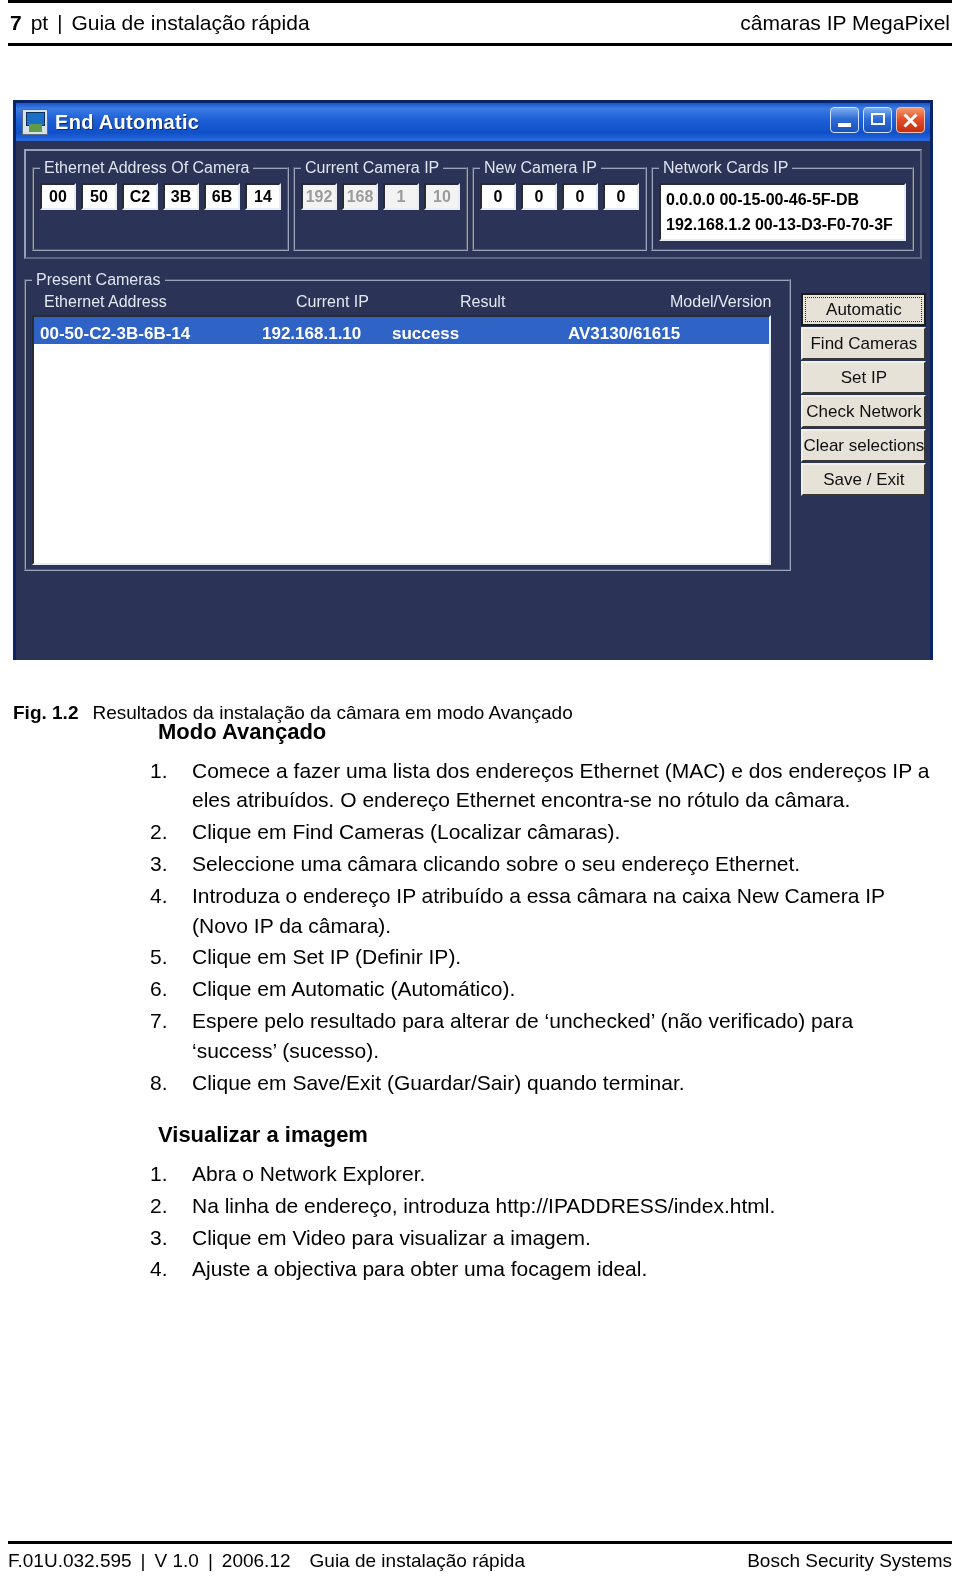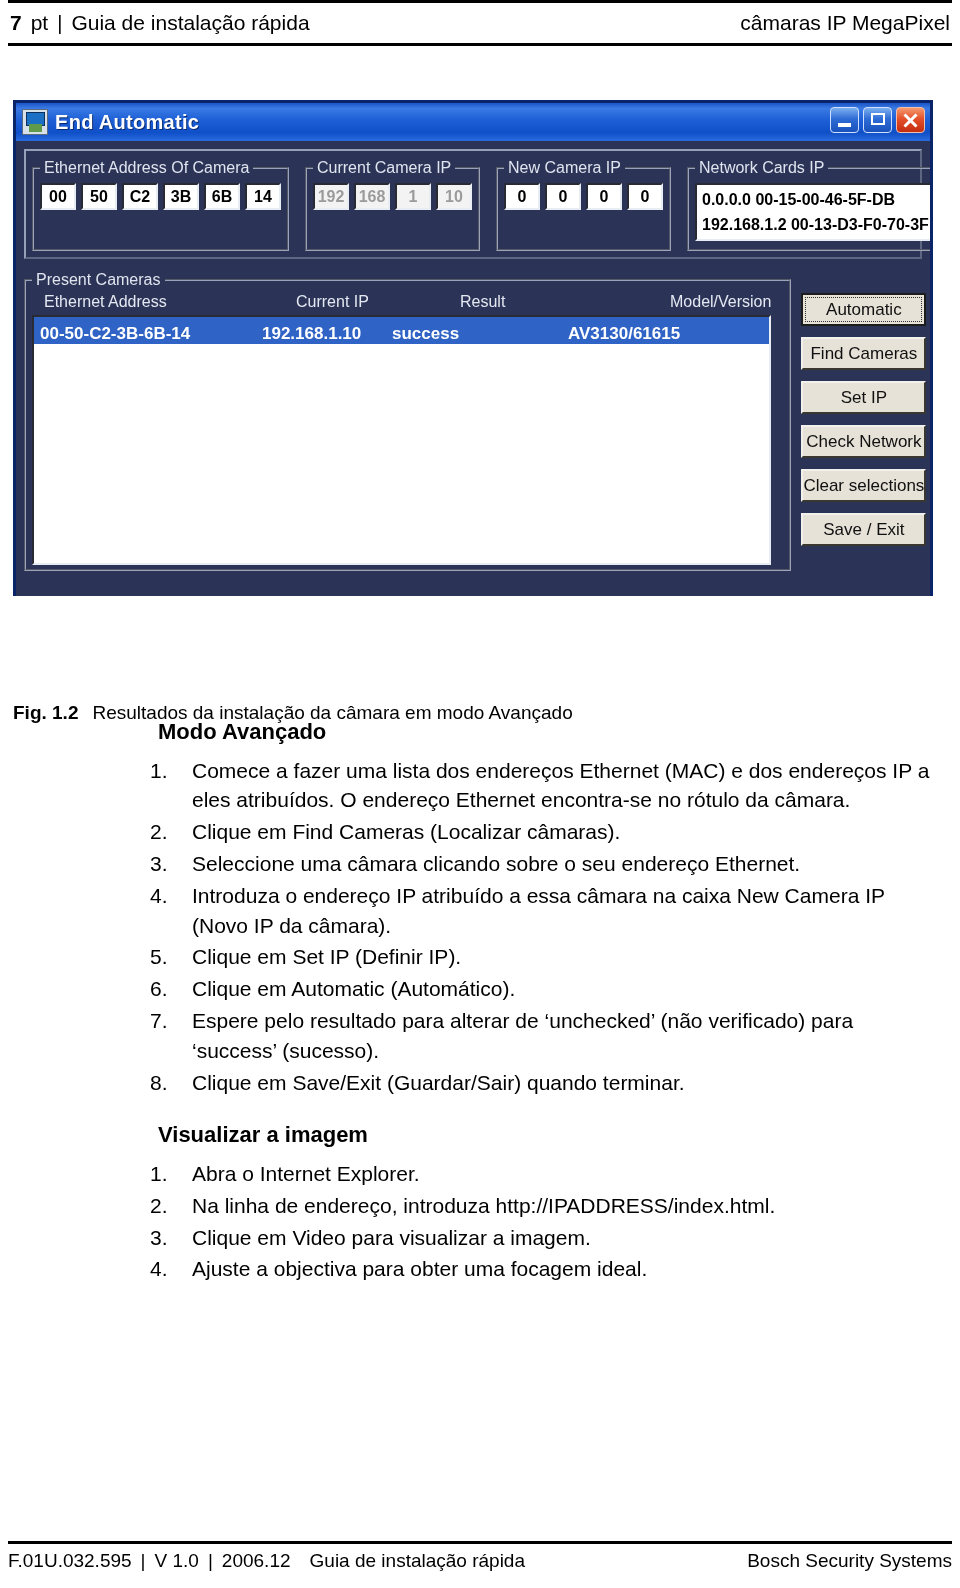--- a/index.html
+++ b/index.html
@@ -53,21 +53,21 @@
   .hdr-right {
     font-size: 21px;
   }
 
   
   .app-shot {
     position: absolute;
     left: 13px;
     top: 100px;
     width: 920px;
-    height: 496px;
+    height: 560px;
     background: #2b3456;
     border-left: 3px solid #0a246a;
     border-right: 3px solid #0a246a;
     border-top: 3px solid #0a246a;
     box-sizing: border-box;
     overflow: hidden;
   }
 
   
   .titlebar {
@@ -190,21 +190,21 @@
 
   
   .top-panel {
     border: 2px solid #5d6782;
     border-top-color: #97a0b6;
     border-left-color: #97a0b6;
     background: #2b3456;
     padding: 8px 6px 8px 6px;
     box-sizing: border-box;
     display: flex;
-    gap: 16px;
+    gap: 4px;
     align-items: flex-start;
     height: 110px;
   }
 
   fieldset.grp {
     border: 2px groove #aab2c6;
     border-color: #9aa3ba;
     margin: 0;
     padding: 4px 6px 6px 6px;
     box-sizing: border-box;
@@ -325,21 +325,21 @@
   }
   .cam-row .c-eth { width: 228px; padding-left: 6px; box-sizing: border-box; }
   .cam-row .c-ip  { width: 130px; }
   .cam-row .c-res { width: 176px; }
   .cam-row .c-mod { flex: 1 1 auto; }
 
   
   .btn-col {
     display: flex;
     flex-direction: column;
-    gap: 11px;
+    gap: 1px;
     padding-top: 22px;
     width: 180px;
   }
   .xp-btn {
     height: 33px;
     background: #e6e2d8;
     border: 2px outset #f2f0ea;
     border-right-color: #8d8878;
     border-bottom-color: #8d8878;
     box-sizing: border-box;
@@ -588,21 +588,21 @@
     <li>
       <span class="num">8.</span>
       <span class="txt">Clique em Save/Exit (Guardar/Sair) quando terminar.</span>
     </li>
   </ol>
 
   <h3 class="sec-heading second">Visualizar a imagem</h3>
   <ol class="steps">
     <li>
       <span class="num">1.</span>
-      <span class="txt">Abra o Internet Explorer.</span>
+      <span class="txt">Abra o Network Explorer.</span>
     </li>
     <li>
       <span class="num">2.</span>
       <span class="txt">Na linha de endereço, introduza http://IPADDRESS/index.html.</span>
     </li>
     <li>
       <span class="num">3.</span>
       <span class="txt">Clique em Video para visualizar a imagem.</span>
     </li>
     <li>

